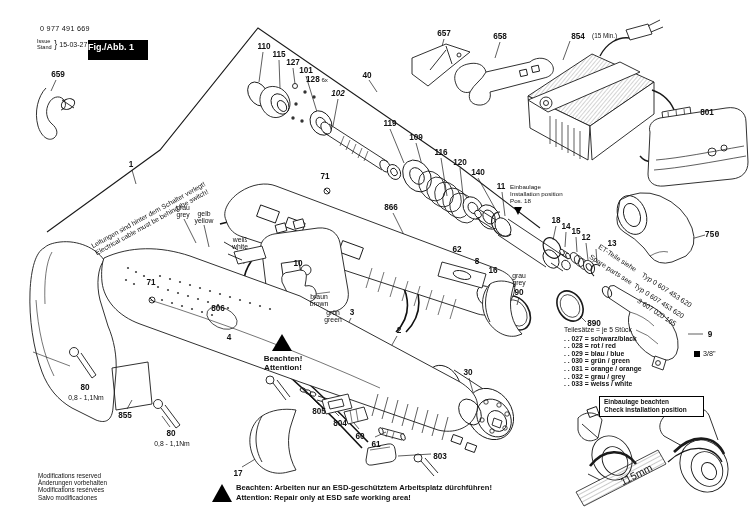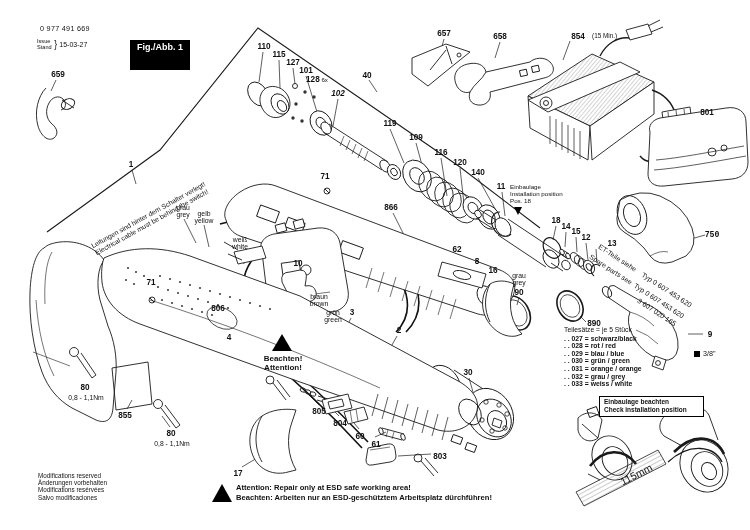--- a/index.html
+++ b/index.html
@@ -10,22 +10,22 @@
   .plbl{position:absolute;transform:translate(-50%,-50%);font-weight:700;font-size:8.2px;white-space:nowrap;}
   .psuf{font-weight:400;font-size:6.2px;}
   .wlbl{position:absolute;transform:translate(-50%,-50%);font-size:6.8px;line-height:7px;text-align:center;white-space:nowrap;}
   .wlbl span{display:block;}
   .tq{position:absolute;transform:translate(-50%,-50%);font-size:6.8px;white-space:nowrap;}
   .doc-number{left:40px;top:24px;font-size:7.2px;letter-spacing:.3px;}
   .issue-row{left:37px;top:38px;display:flex;align-items:center;gap:2px;}
   .issue-col{display:flex;flex-direction:column;font-size:5.6px;line-height:6px;}
   .issue-brace{font-size:11px;font-weight:400;transform:scaleX(.8);}
   .issue-date{font-size:7px;}
-  .fig-box{left:88px;top:40px;width:60px;height:30px;background:#000;color:#fff;
-           font-weight:700;font-size:9px;text-align:center;line-height:15px;margin-left:42px;}
+  .fig-box{left:88px;top:40px;width:60px;height:20px;background:#000;color:#fff;
+           font-weight:700;font-size:9px;line-height:15px;}
   .cable-note{left:90px;top:243px;transform:rotate(-29deg);transform-origin:0 0;
               font-size:6.8px;line-height:8px;}
   .cable-note span{display:block;}
   .install-note{left:510px;top:183px;font-size:6.2px;line-height:7px;}
   .install-note span{display:block;}
   .attn-inline{left:283px;top:354px;transform:translateX(-50%);text-align:center;
                font-weight:700;font-size:8px;line-height:9px;}
   .attn-inline span{display:block;}
   .charger-time{left:592px;top:32px;font-size:6.4px;}
   .spare-de{left:601px;top:243px;transform:rotate(33deg);transform-origin:0 0;font-size:7px;white-space:pre;}
@@ -439,22 +439,22 @@
         <div class="ck-item">. . 028 = rot / red</div>
         <div class="ck-item">. . 029 = blau / blue</div>
         <div class="ck-item">. . 030 = grün / green</div>
         <div class="ck-item">. . 031 = orange / orange</div>
         <div class="ck-item">. . 032 = grau / grey</div>
         <div class="ck-item">. . 033 = weiss / white</div>
       </div>
   </div>
 
   <div class="abs esd-text">
+    <span>Beachten:  Arbeiten nur an ESD-geschütztem Arbeitsplatz dürchführen!</span>
     <span>Attention:  Repair only at ESD safe working area!</span>
-    <span>Beachten:  Arbeiten nur an ESD-geschütztem Arbeitsplatz dürchführen!</span>
   </div>
   <div class="abs mods" id="mods-block">
       <div>Modifications reserved</div>
       <div>Änderungen vorbehalten</div>
       <div>Modifications resérvées</div>
       <div>Salvo modificaciones</div>
     </div>
 
   <div id="labels">
       <span class="plbl" style="left: 58px; top: 74px;">659</span>

